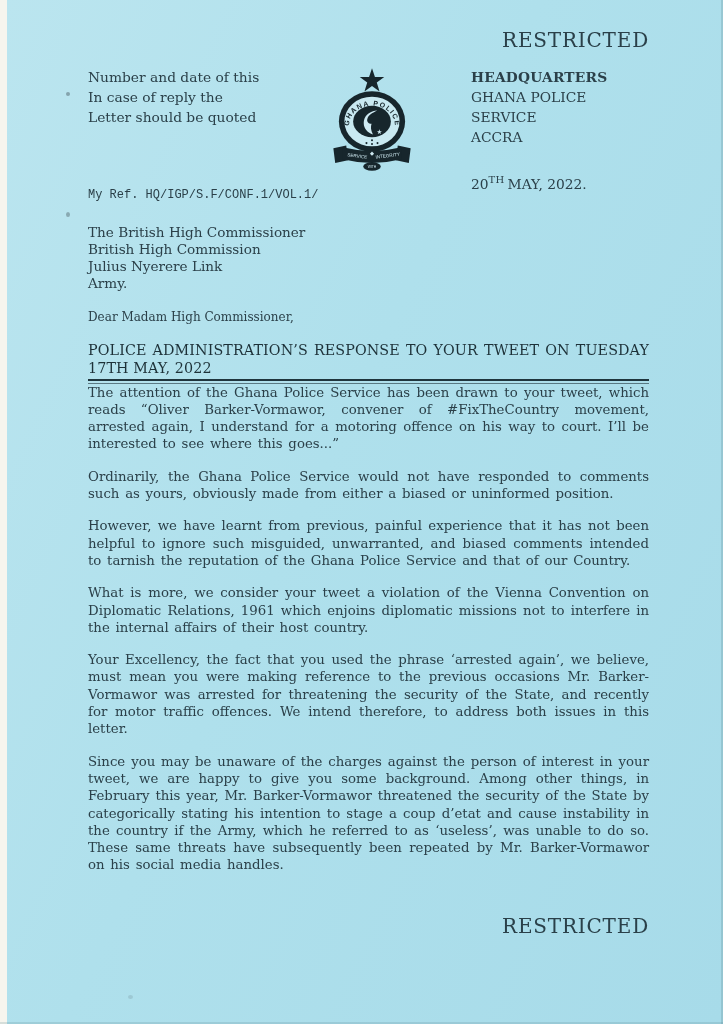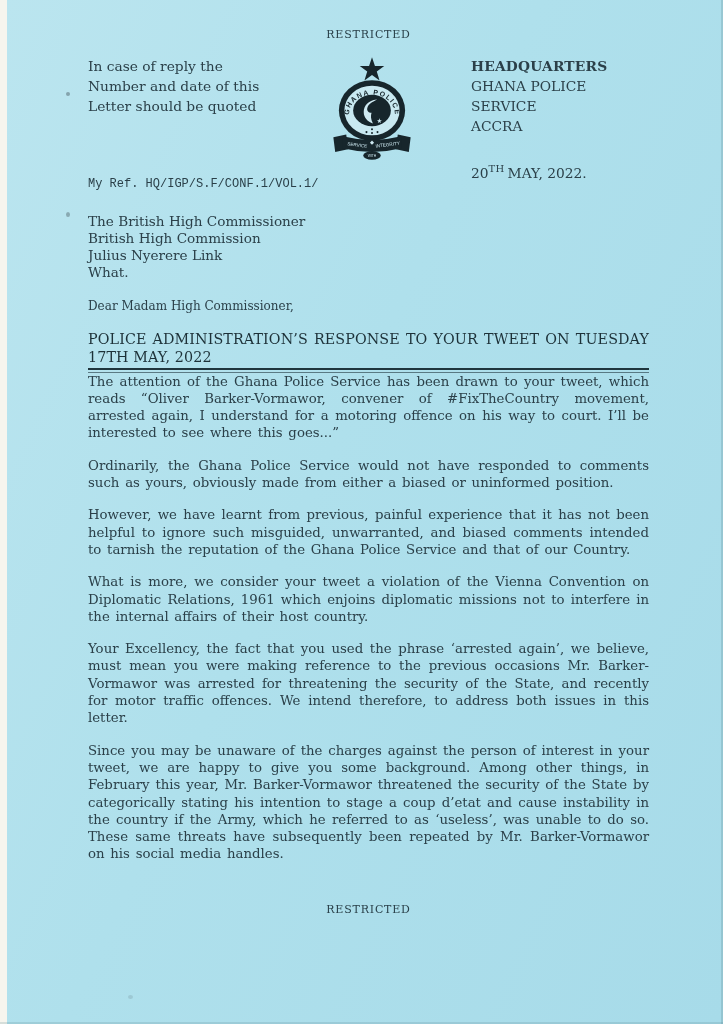--- a/index.html
+++ b/index.html
@@ -15,21 +15,21 @@
   .edge-right{position:absolute;right:0;top:0;width:2px;height:100%;background:rgba(90,130,140,.25);}
   .edge-bottom{position:absolute;left:0;bottom:0;width:100%;height:2px;background:rgba(90,130,140,.2);}
   .speck{position:absolute;border-radius:50%;background:#5a6f76;}
   .speck.s1{left:66px;top:92px;width:4px;height:4px;opacity:.55;}
   .speck.s2{left:66px;top:212px;width:4px;height:5px;opacity:.5;}
   .speck.s3{left:128px;top:995px;width:5px;height:4px;opacity:.2;}
 
   .content{position:absolute;left:88px;top:0;width:561px;}
 
   .classification{
-    text-align:center;font-size:11px;letter-spacing:.8px;color:#2a4049;
+    text-align:right;font-size:20px;letter-spacing:.8px;color:#2a4049;
   }
   .classification.top{margin-top:28px;}
   .classification.bottom{margin-top:40px;}
 
   .header-row{display:flex;margin-top:15px;}
   .reply-note{width:185px;font-size:13.8px;line-height:20px;}
   .reply-note .underlined{text-underline-offset:2px;}
   .crest-wrap{flex:1;display:flex;justify-content:center;align-items:flex-start;padding-top:0;}
   .org-block{width:178px;font-size:13.8px;line-height:20px;}
   .org-bold{font-weight:bold;letter-spacing:.2px;}
@@ -64,22 +64,22 @@
   <div class="speck s1"></div>
   <div class="speck s2"></div>
   <div class="speck s3"></div>
 
   <div class="content">
 
     <div class="classification top">RESTRICTED</div>
 
     <div class="header-row">
       <div class="reply-note">
+        <div>Number and date of this</div>
         <div>In case of reply the</div>
-        <div>Number and date of this</div>
         <div class="underlined">Letter should be quoted</div>
       </div>
 
       <div class="crest-wrap">
         <svg width="92" height="109" viewBox="0 0 100 118">
           <g fill="#17262c">
             <polygon points="50,1 53.2,10.6 63.3,10.7 55.2,16.7 58.2,26.3 50,20.5 41.8,26.3 44.8,16.7 36.7,10.7 46.8,10.6"></polygon>
             <ellipse cx="50" cy="59" rx="36" ry="33"></ellipse>
           </g>
           <ellipse cx="50" cy="59" rx="30" ry="27" fill="#c9e9f1"></ellipse>
@@ -117,21 +117,21 @@
         <div class="date-line"><span>20</span><sup>TH</sup><span class="date-rest">MAY, 2022.</span></div>
       </div>
     </div>
 
     <div class="ref">My Ref. HQ/IGP/S.F/CONF.1/VOL.1/</div>
 
     <div class="recipient">
       <div>The British High Commissioner</div>
       <div>British High Commission</div>
       <div>Julius Nyerere Link</div>
-      <div>What.</div>
+      <div>Army.</div>
     </div>
 
     <div class="salutation">Dear Madam High Commissioner,</div>
 
     <div class="subject">
       <div class="subject-line1">POLICE ADMINISTRATION’S RESPONSE TO YOUR TWEET ON TUESDAY</div>
       <div class="subject-line2">17TH MAY, 2022</div>
       <div class="subject-rule"></div>
     </div>
 

